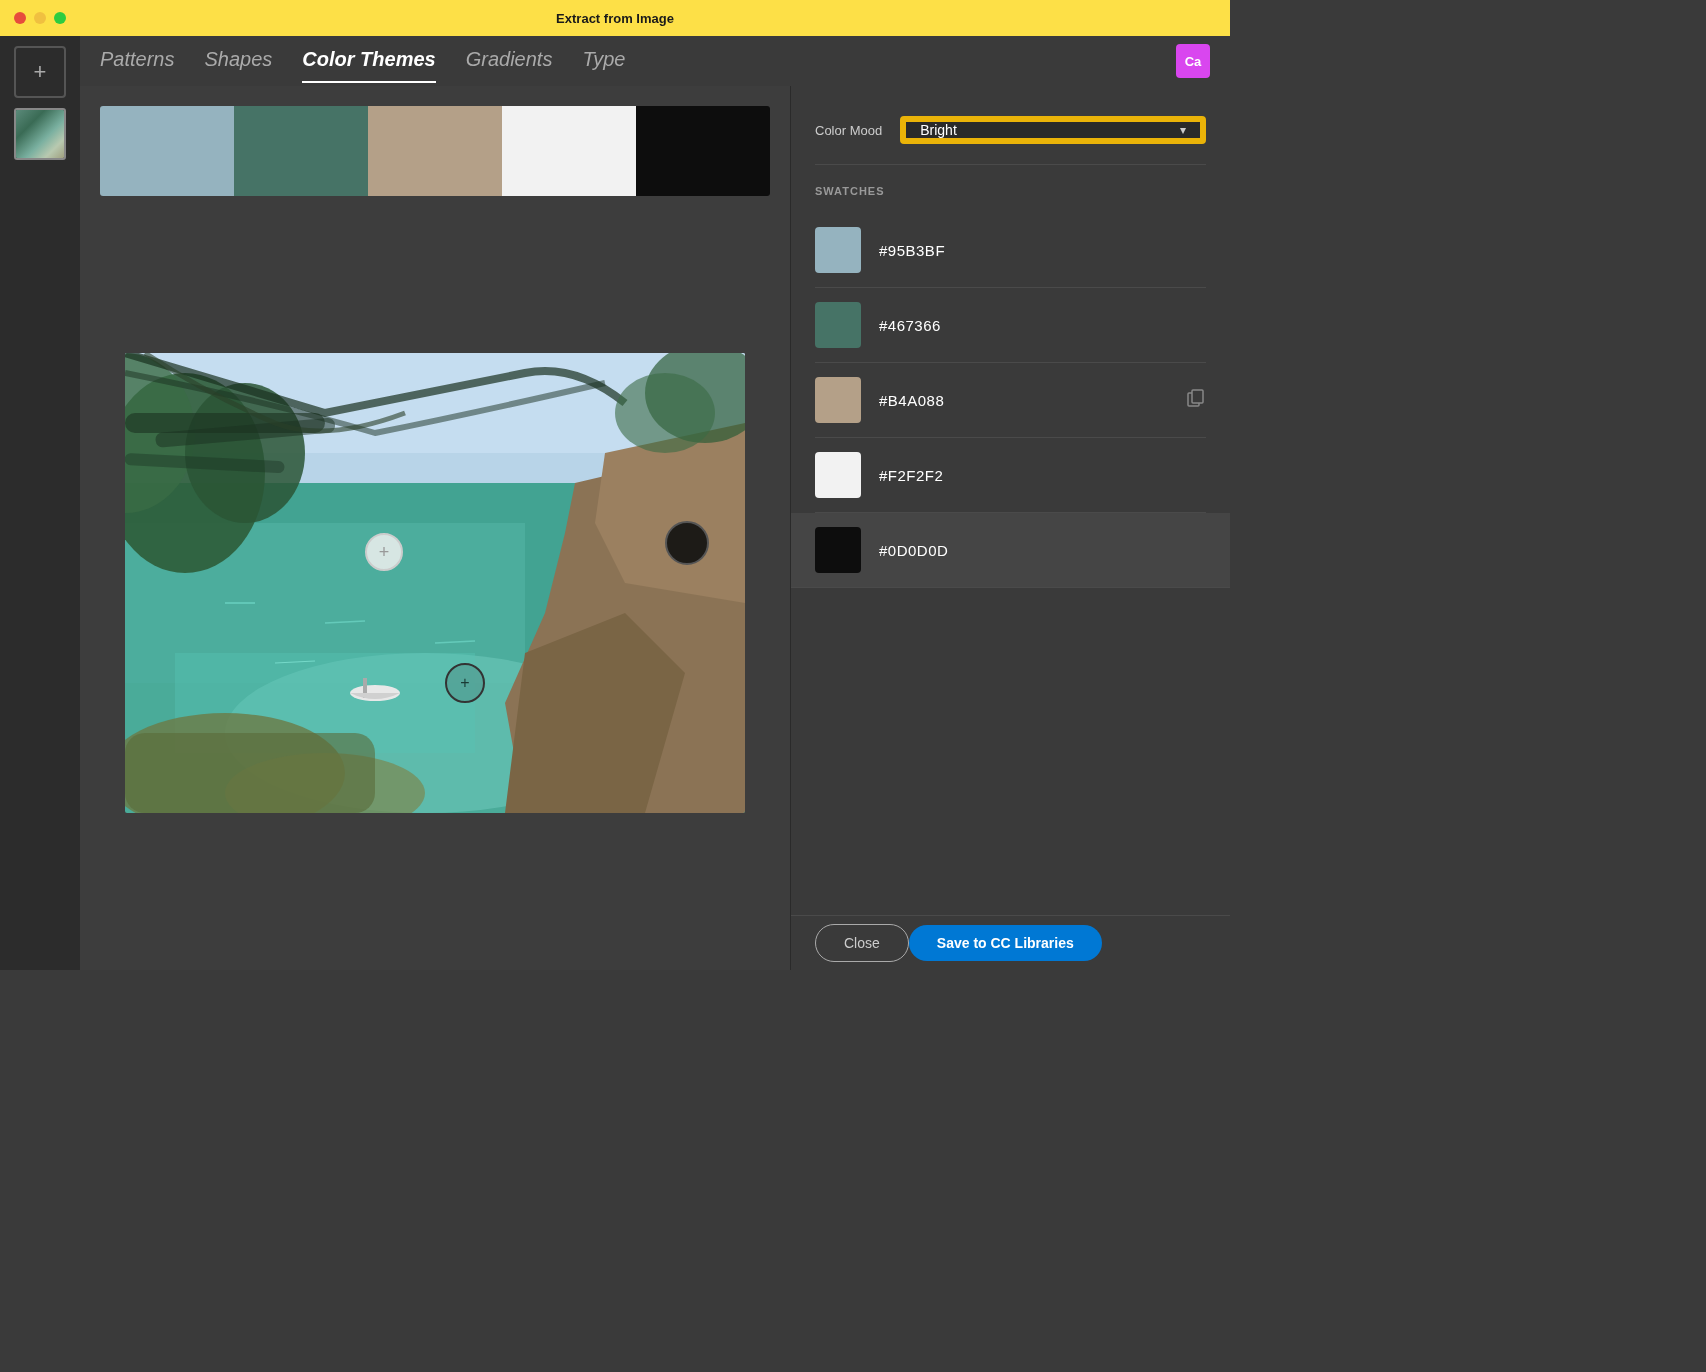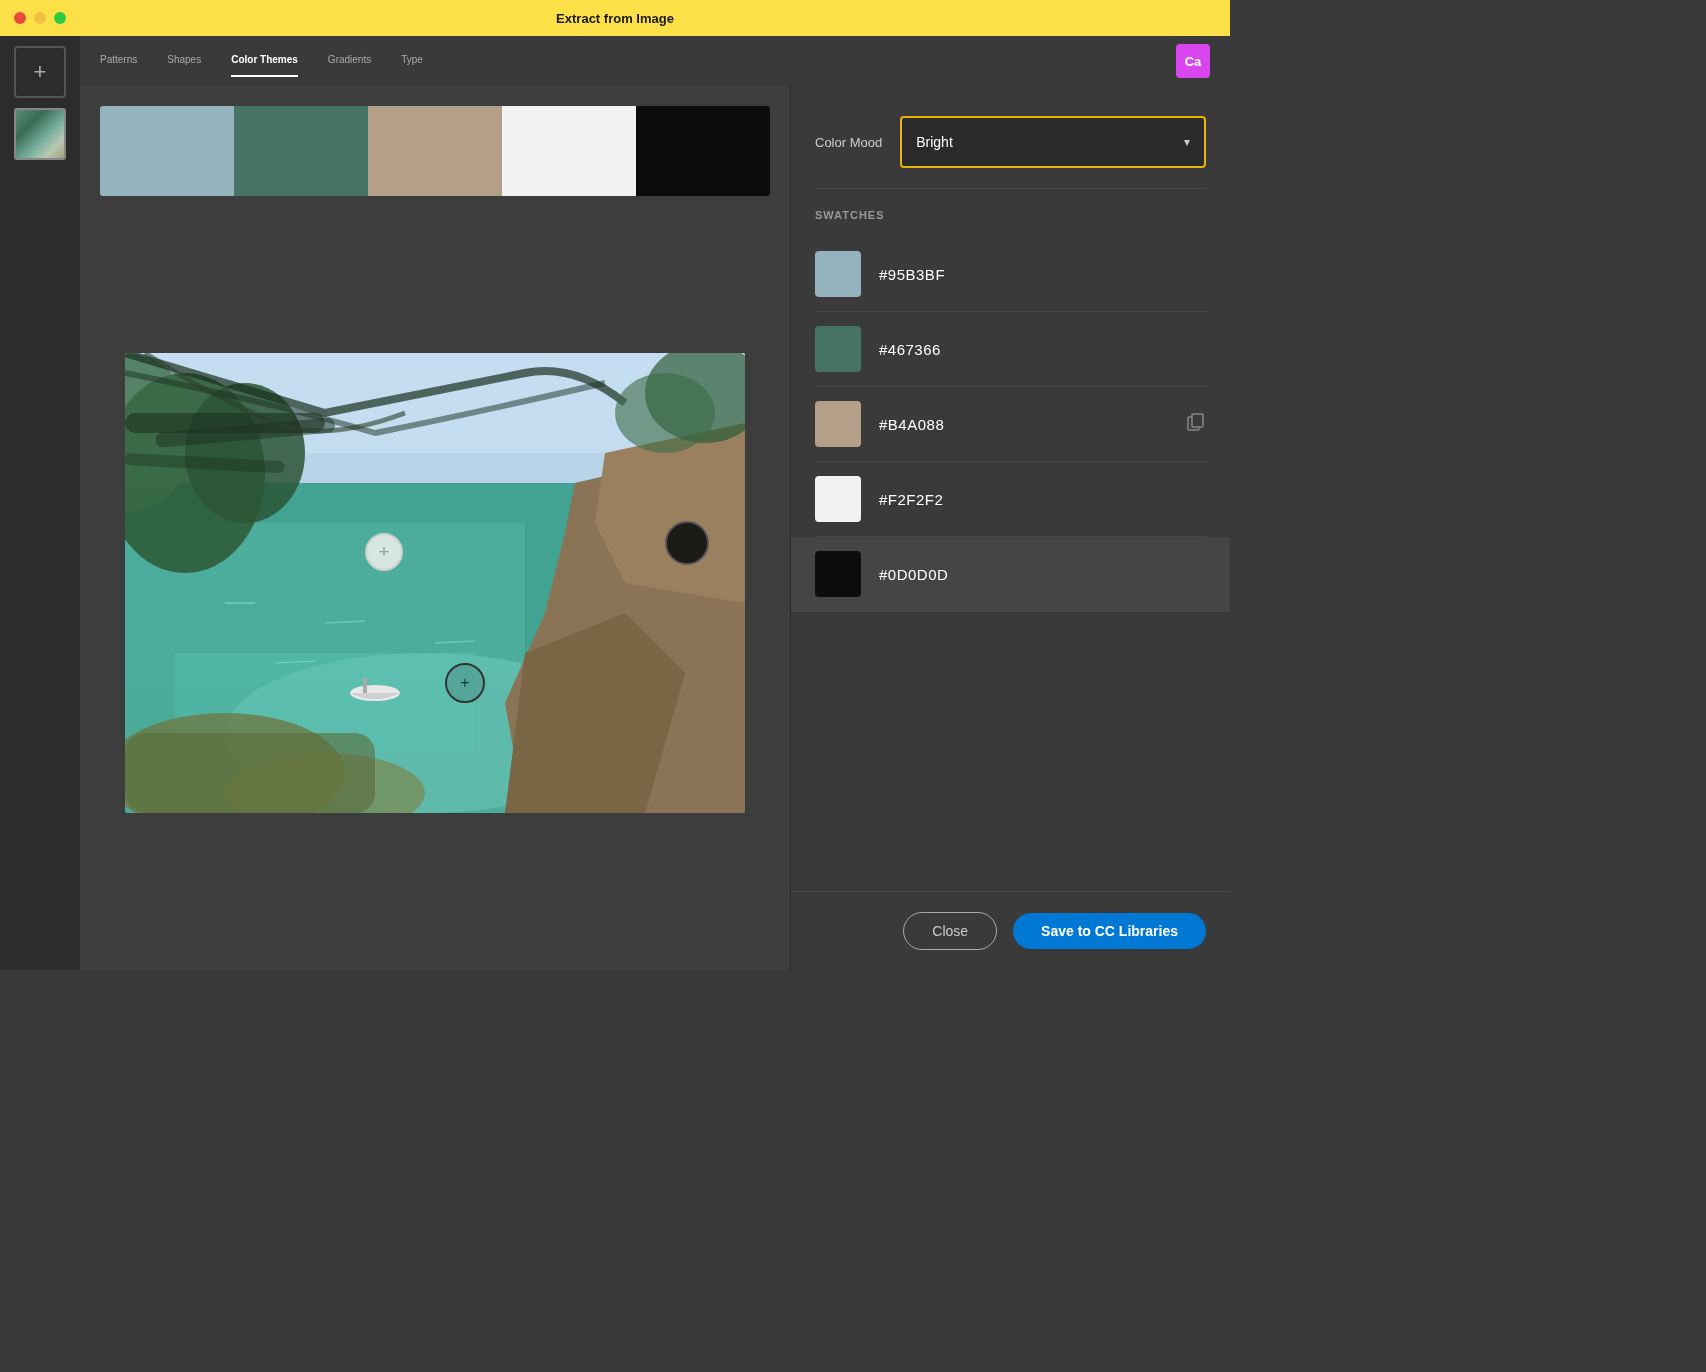--- a/index.html
+++ b/index.html
@@ -96,24 +96,25 @@
       background: #3a3a3a;
       display: flex;
       align-items: center;
       padding: 0 20px;
       height: 50px;
       gap: 30px;
       position: relative;
     }
     .nav-tab {
       color: #aaa;
-      font-size: 10px;
+      font-size: 20px;
       cursor: pointer;
       padding-bottom: 4px;
       position: relative;
+      font-style: italic;
     }
     .nav-tab.active {
       color: #fff;
       font-weight: 600;
     }
     .nav-tab.active::after {
       content: '';
       position: absolute;
       bottom: -8px;
       left: 0;
@@ -203,23 +204,23 @@
       gap: 18px;
     }
     .color-mood-label {
       color: #ccc;
       font-size: 13px;
       white-space: nowrap;
     }
     .mood-dropdown {
       flex: 1;
       background: #2a2a2a;
-      border: 2px solid #eab308;
+      border: 6px solid #eab308;
       border-radius: 4px;
-      padding: 16px 14px;
+      padding: 0 14px;
       color: #fff;
       font-size: 14px;
       display: flex;
       align-items: center;
       justify-content: space-between;
       cursor: pointer;
     }
     .mood-dropdown-chevron {
       color: #ccc;
       font-size: 12px;
@@ -273,24 +274,23 @@
       position: absolute;
       right: 0;
       color: #888;
       font-size: 18px;
       cursor: pointer;
     }
 
     
     .bottom-buttons {
       display: flex;
-      justify-content: flex-end;
-      align-items: center;
-      gap: 16px;
-      padding: 20px 24px;
+      justify-content: flex-start;
+      align-items: center;
+      padding: 8px 24px;
       border-top: 1px solid #4a4a4a;
     }
     .btn-close {
       padding: 10px 28px;
       border: 1.5px solid #aaa;
       border-radius: 20px;
       background: transparent;
       color: #ccc;
       font-size: 14px;
       cursor: pointer;

